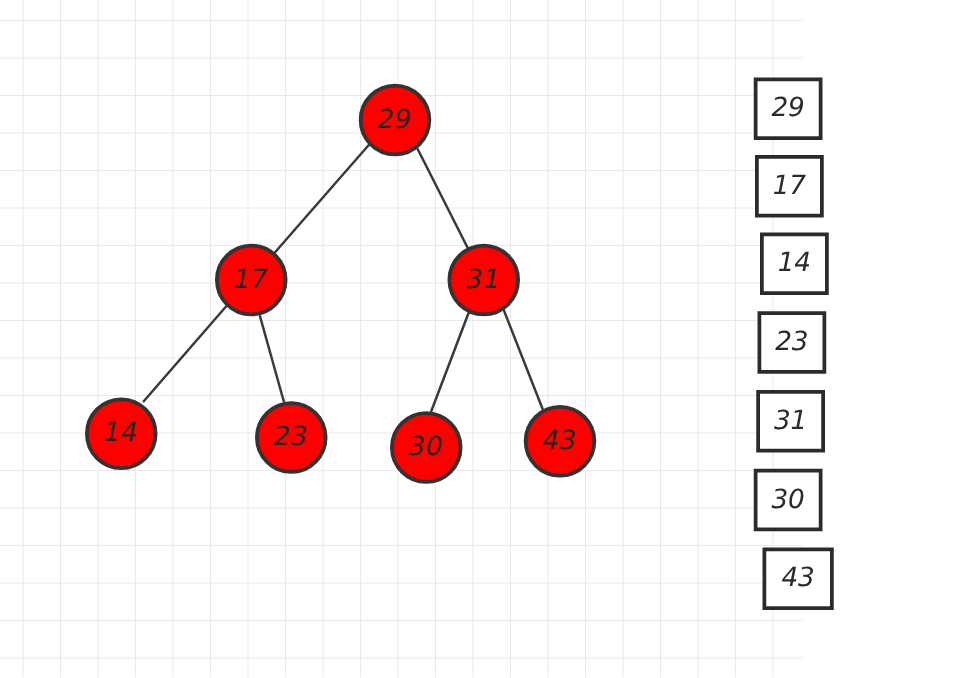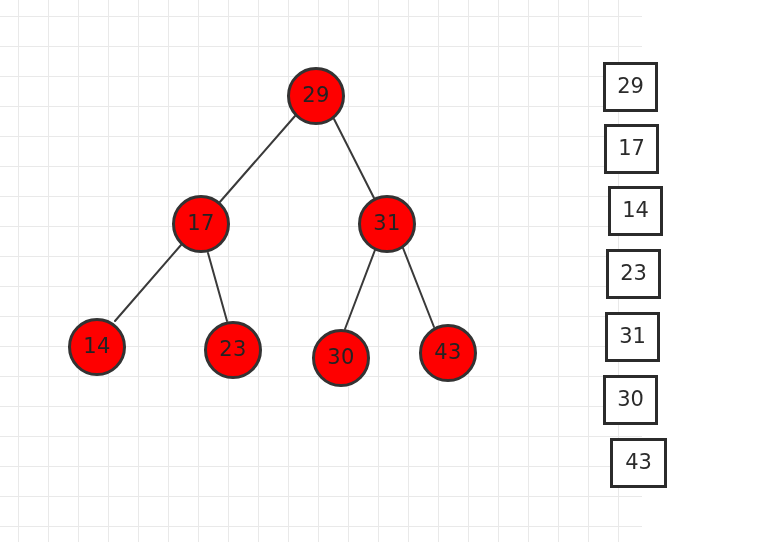--- a/index.html
+++ b/index.html
@@ -17,20 +17,21 @@
   #canvas {
     position: relative;
     width: 642px;
     height: 542px;
     background-color: #ffffff;
     background-image:
       linear-gradient(to right, #e9e9e9 1px, transparent 1px),
       linear-gradient(to bottom, #e9e9e9 1px, transparent 1px);
     background-size: 30px 30px;
     background-position: -12px -14px;
+    font-style: italic;
   }
   #edge-layer {
     position: absolute;
     left: 0;
     top: 0;
     width: 783px;
     height: 542px;
     pointer-events: none;
   }
   .node {

